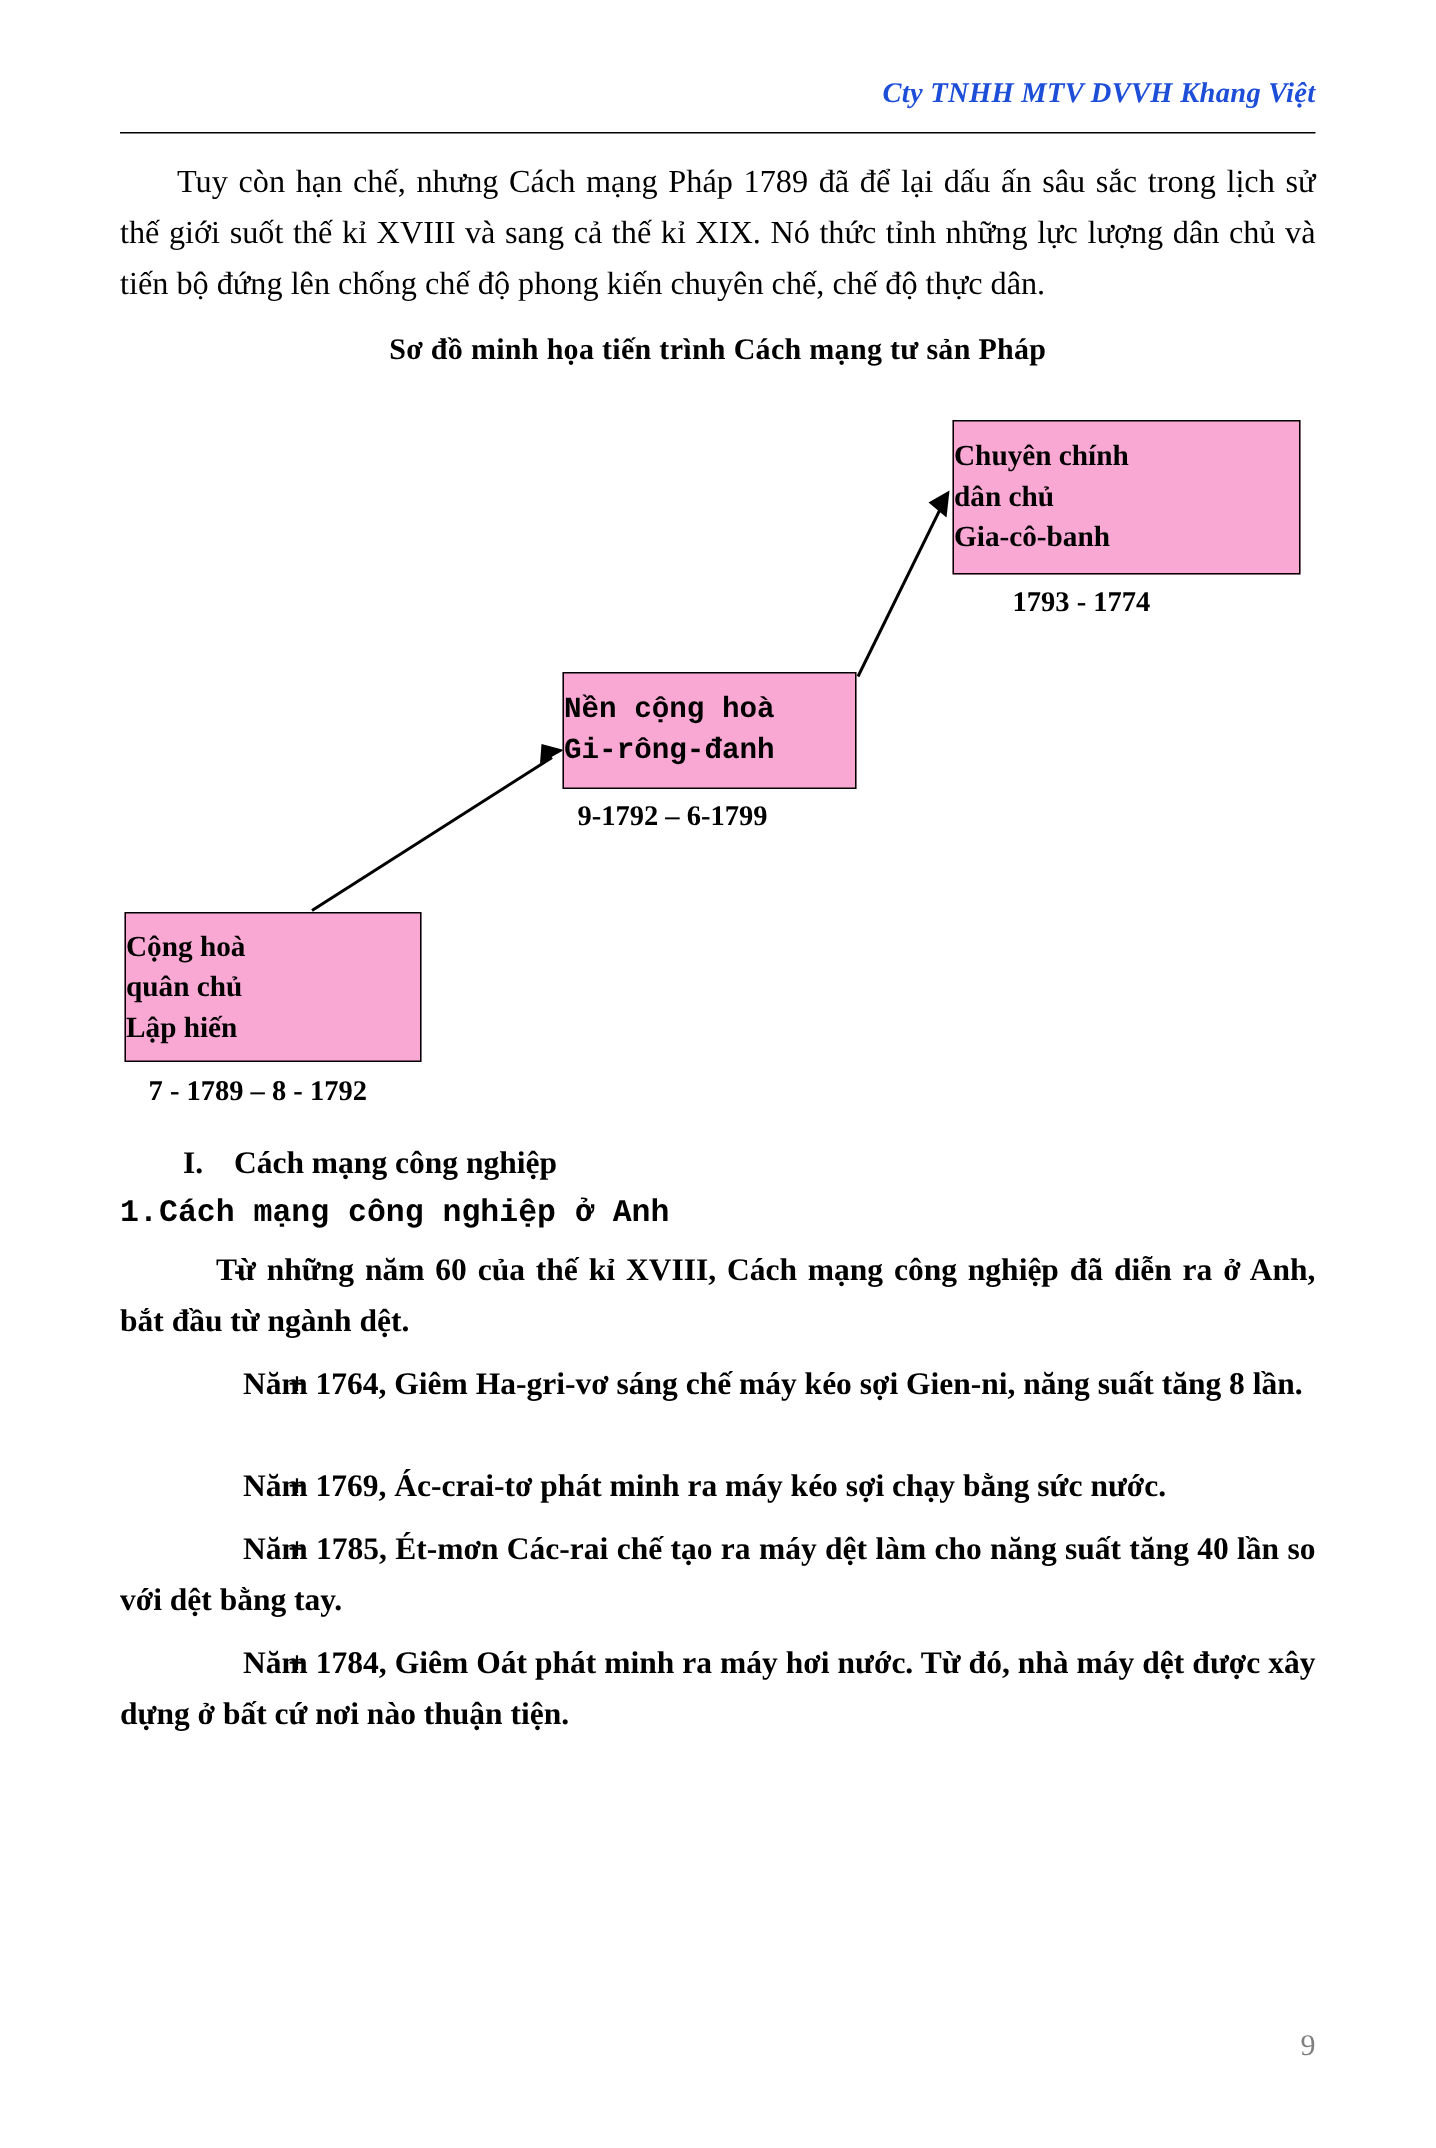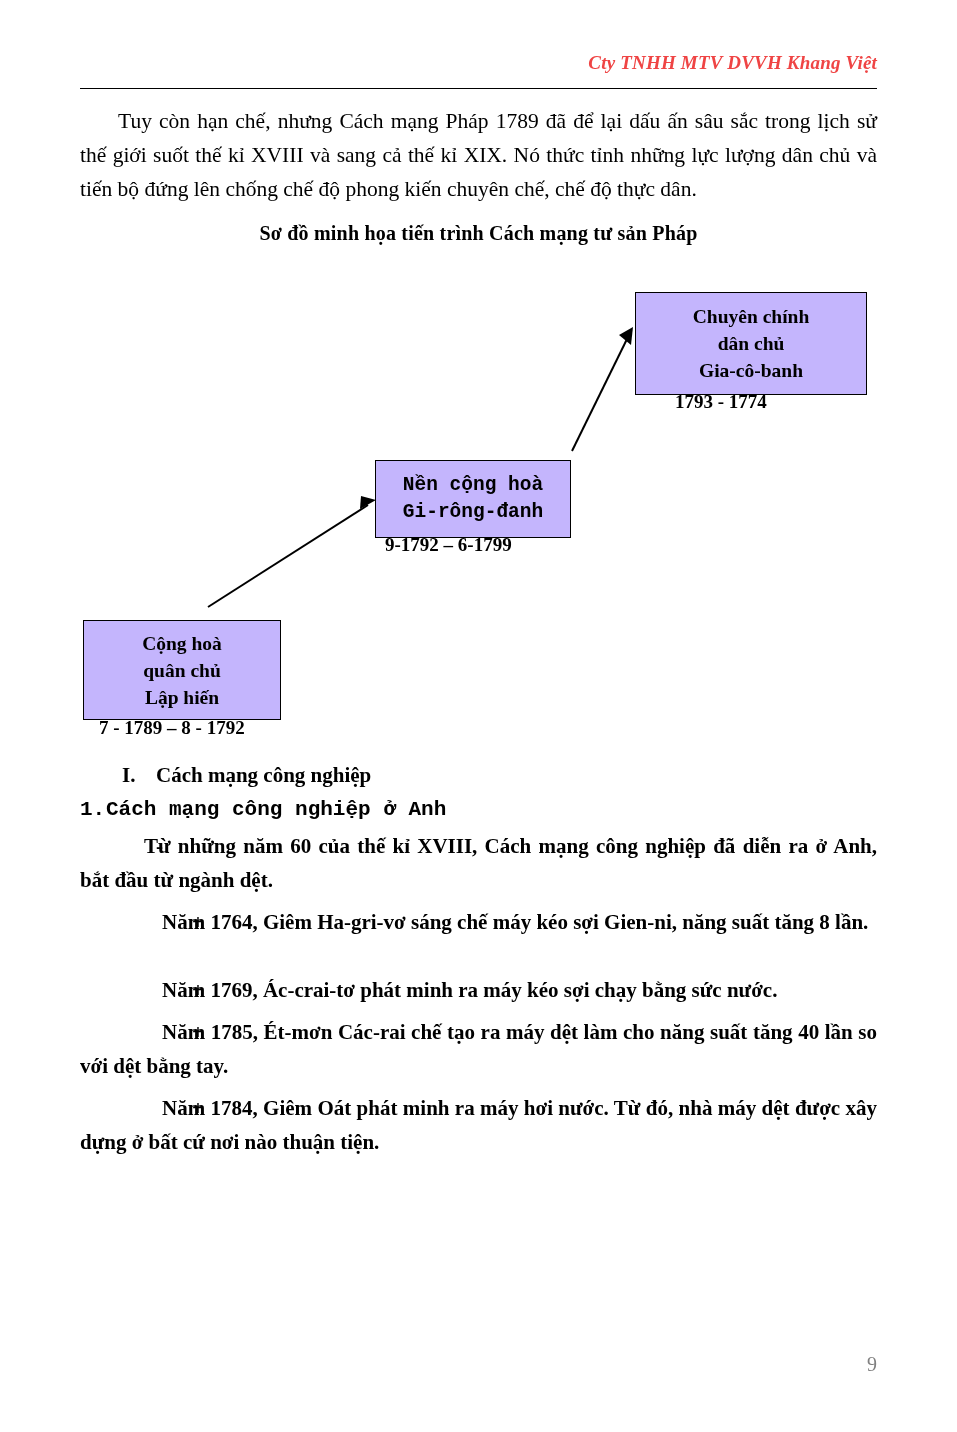--- a/index.html
+++ b/index.html
@@ -31,21 +31,21 @@
     left: 80px;
     right: 80px;
     text-align: right;
   }
   .header-title {
     font-family: "Liberation Serif", serif;
     font-style: italic;
     font-weight: bold;
     font-size: 19px;
     letter-spacing: 0.2px;
-    color: #ef4444;
+    color: #1d4ed8;
   }
   .header-rule {
     position: absolute;
     top: 88px;
     left: 80px;
     width: 797px;
     height: 1px;
     background: #000;
   }
 
@@ -83,28 +83,27 @@
     position: absolute;
     top: 0;
     left: 0;
   }
   .node {
     position: absolute;
     border: 1.6px solid #000;
     box-sizing: border-box;
     display: flex;
     flex-direction: column;
-    align-items: center;
+    align-items: flex-start;
     justify-content: center;
     font-weight: bold;
     font-size: 19.5px;
     line-height: 27px;
-    background: #c4b5fd;
+    background: #f9a8d4;
     text-align: center;
-    margin-top: 12px;
   }
   .node-top {
     left: 555px;
     top: 29px;
     width: 232px;
     height: 103px;
   }
   .node-mid {
     left: 295px;
     top: 197px;

